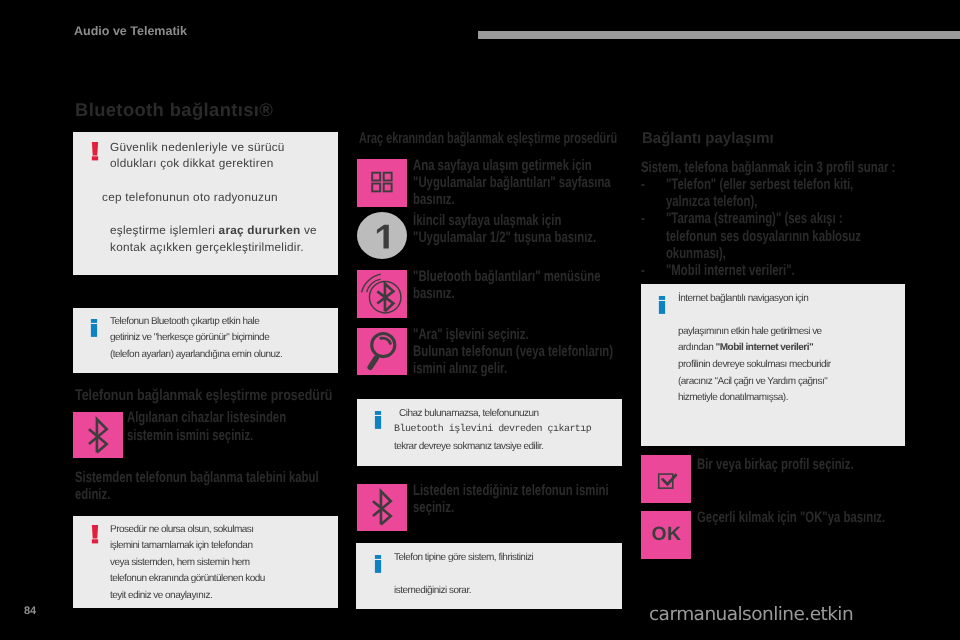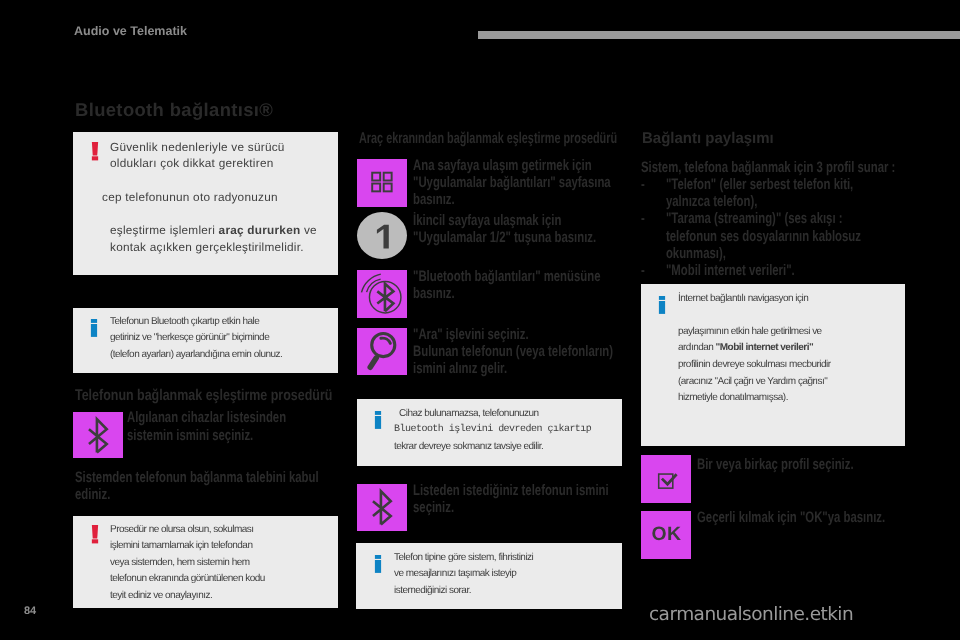--- a/index.html
+++ b/index.html
@@ -44,21 +44,21 @@
   .blist .row{position:relative;white-space:nowrap;}
   .blist .dash{position:absolute;left:0;top:0;width:16px;}
   .blist .lab{display:inline-block;margin-left:33.3px;}
   .blist .cont{display:block;margin-left:33.3px;white-space:nowrap;}
 
   
   .warnmark{position:absolute;width:8px;height:20px;}
   .infomark{position:absolute;width:8px;height:20px;}
 
   
-  .tile{position:absolute;background:#d946ef;}
+  .tile{position:absolute;background:#ec4899;}
   .circ{position:absolute;background:#bcbcbc;border-radius:50%;}
   .circ svg{position:absolute;left:0;top:0;}
   .okl{position:absolute;left:0;top:0;width:100%;height:100%;
        display:flex;align-items:center;justify-content:center;
        font-size:19.4px;font-weight:bold;color:#3d3d3d;line-height:1;letter-spacing:0.5px;
        padding-left:1px;box-sizing:border-box;}
 
   
   .pg{position:absolute;left:24px;top:606px;font-size:11px;color:#8c8c8c;font-weight:bold;line-height:11px;}
   .wm{position:absolute;left:649px;top:606px;font-size:18.5px;color:#9a9a9a;
@@ -179,21 +179,20 @@
   </div>
   <div class="btxt" style="left:412.6px;top:481.6px;">Listeden istediğiniz telefonun ismini</div>
   <div class="btxt" style="left:412.6px;top:498.9px;">seçiniz.</div>
 
   <div class="panel" style="left:356px;top:543px;width:266px;height:66px;"></div>
   <div class="infomark" style="left:373.9px;top:554.9px;"><svg width="8" height="20" viewBox="0 0 8 20">
         <rect x="0.9" y="0" width="6.2" height="3.9" fill="#0d83c4"></rect>
         <rect x="0.9" y="5.0" width="6.2" height="12.9" fill="#0d83c4"></rect>
       </svg></div>
   <div class="ptxt" style="left:394px;top:549.5px;">Telefon tipine göre sistem, fihristinizi</div>
-  <div class="ptxt" style="left:394px;top:566.1px;">ve mesajlarınızı taşımak isteyip</div>
   <div class="ptxt" style="left:394px;top:582.7px;">istemediğinizi sorar.</div>
 
   <div class="subh" style="left:642.4px;top:131.9px;transform:scaleX(0.968);">Bağlantı paylaşımı</div>
   <div class="btxt" style="left:641.4px;top:159.2px;">Sistem, telefona bağlanmak için 3 profil sunar :</div>
 
   <div class="blist" style="left:641.4px;top:175.7px;">
     <div class="row">
       <span class="dash">-</span>
       <span class="lab">"Telefon" (eller serbest telefon kiti,</span>
       <span class="cont">yalnızca telefon),</span>

